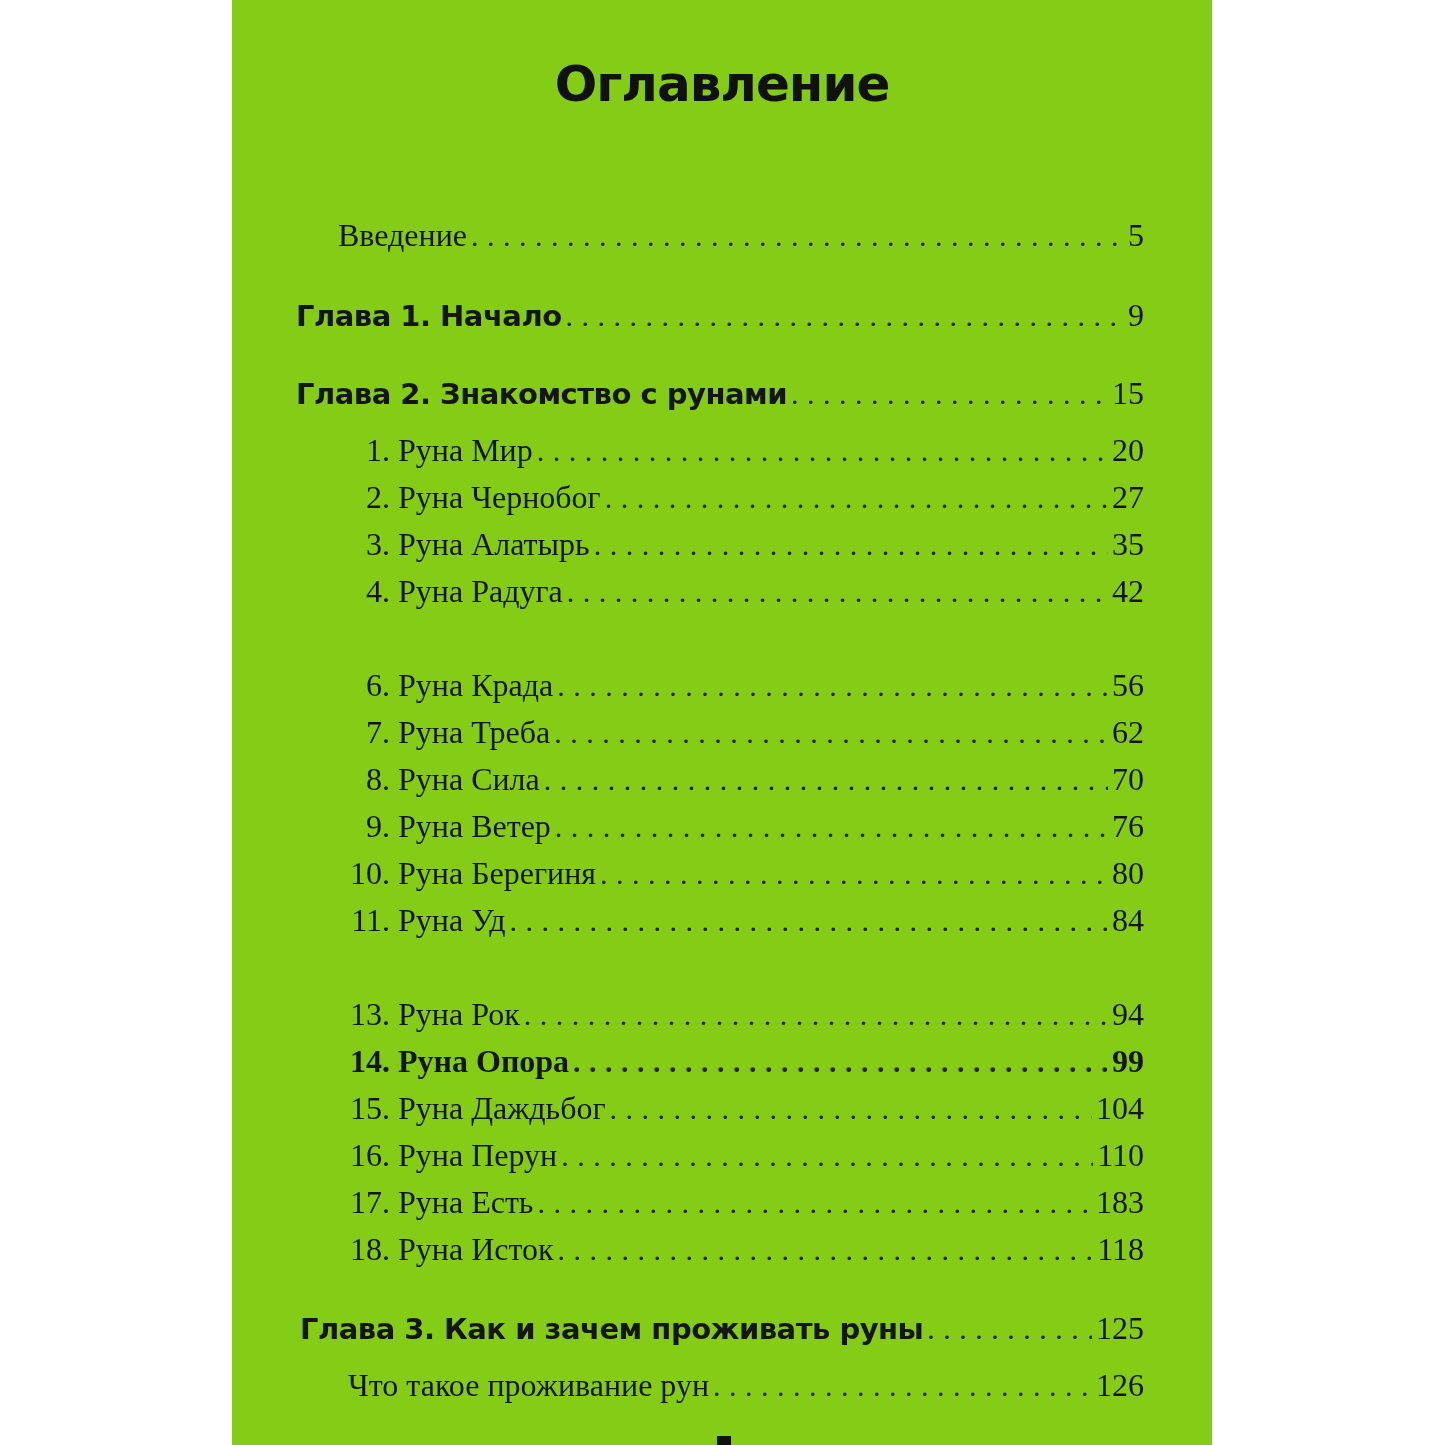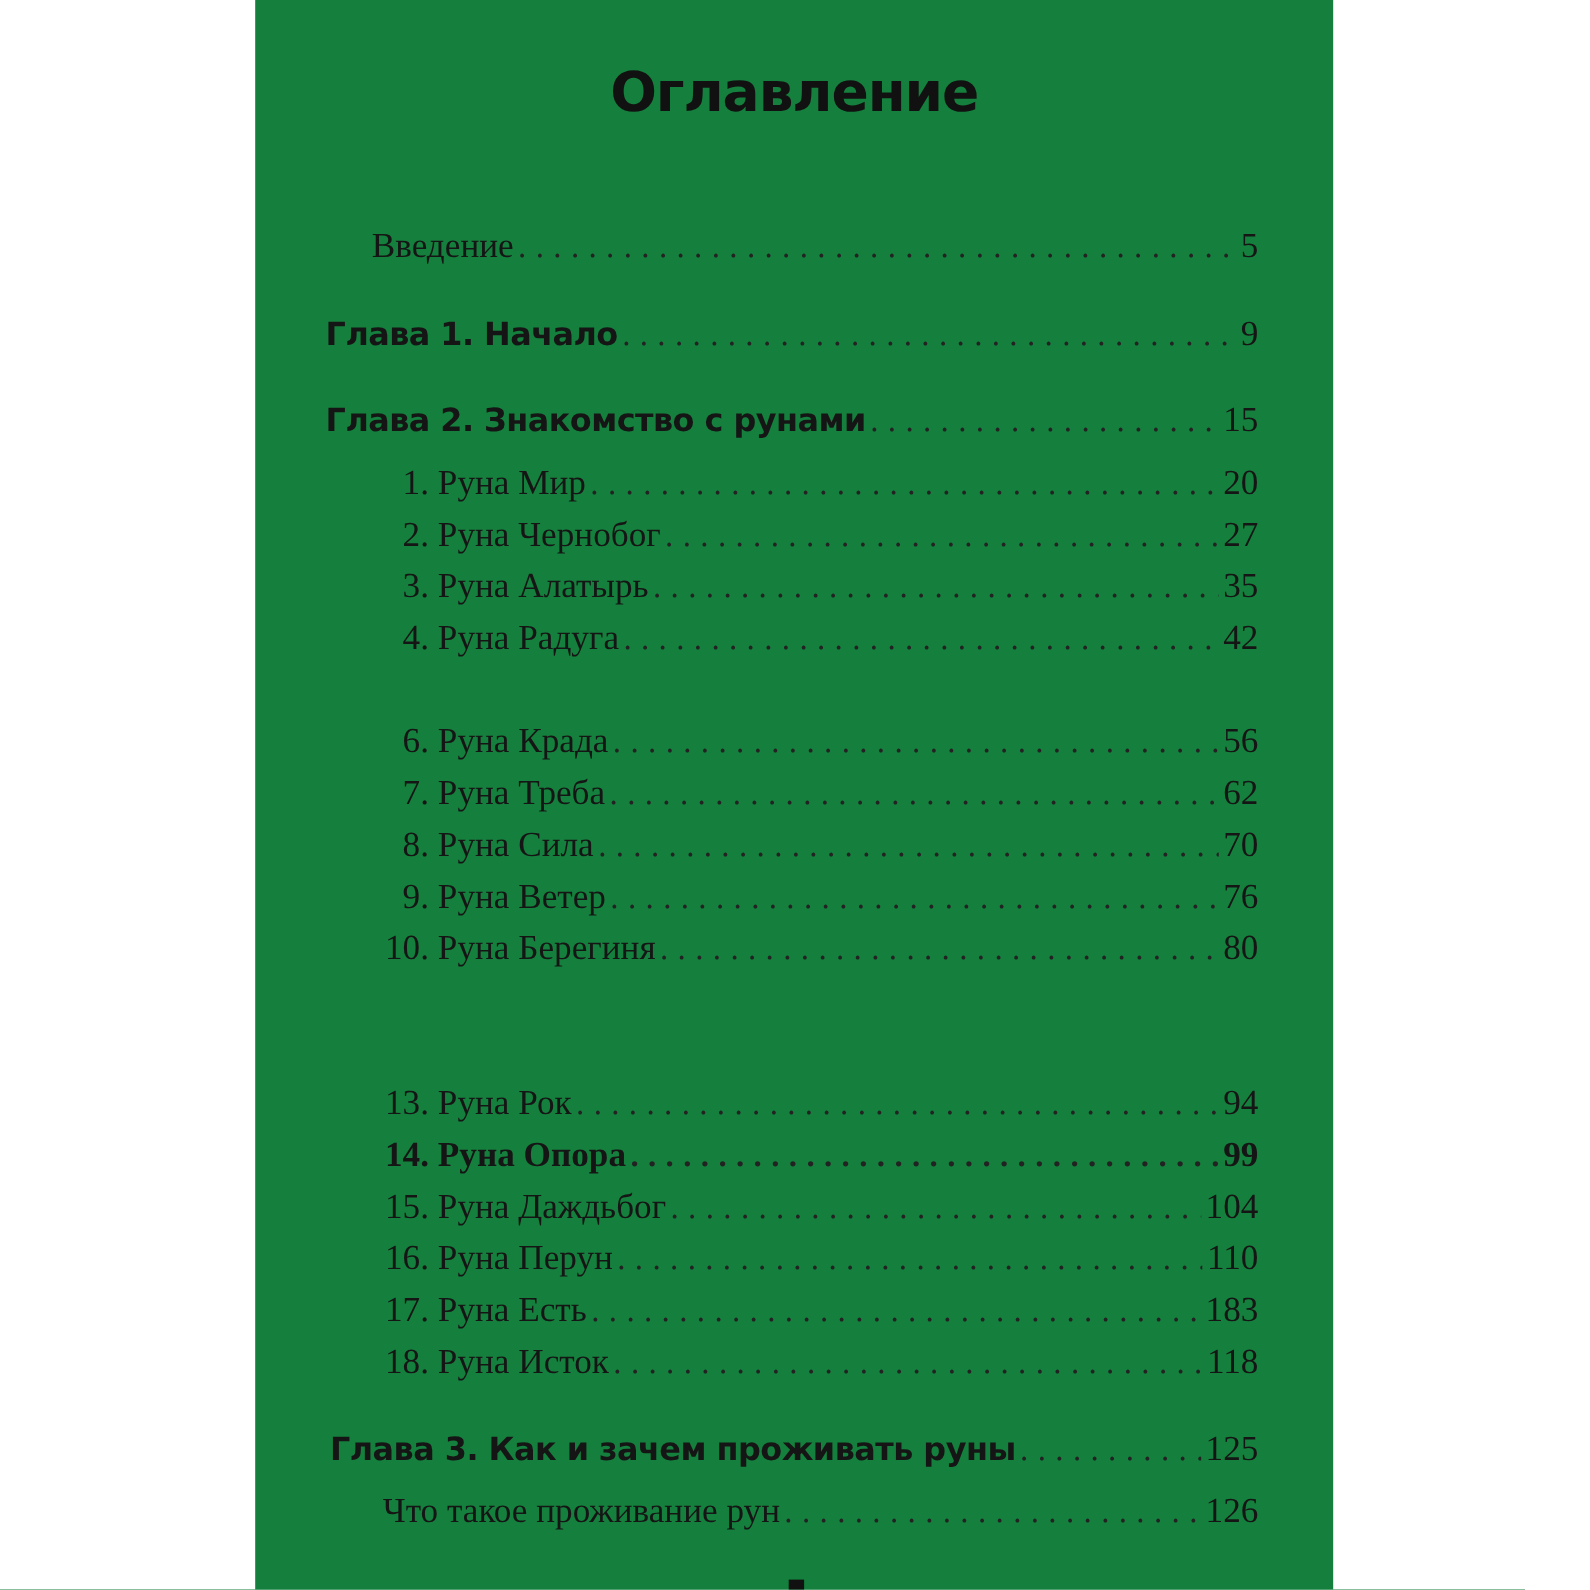--- a/index.html
+++ b/index.html
@@ -2,31 +2,31 @@
 <html><head>
   <meta charset="utf-8">
   <style>
     html, body { margin: 0; padding: 0; }
     body {
       width: 1445px; height: 1445px; background: #ffffff;
       position: relative; overflow: hidden;
     }
     .page {
       position: absolute; left: 232px; top: 0; width: 980px; height: 1445px;
-      background: #15803d;
+      background: #84cc16;
     }
     .title {
       position: absolute; left: 0; width: 980px; top: 55px;
       text-align: center;
       font-family: "DejaVu Sans", sans-serif; font-weight: bold;
       font-size: 50px; color: #111; letter-spacing: -1px;
     }
     .row {
       position: absolute; display: flex; align-items: baseline;
-      color: #151515; white-space: nowrap;
+      color: #151515; white-space: nowrap; margin-top: 12px;
     }
     .row .label { flex: 0 0 auto; }
     .row .leader {
       flex: 1 1 auto; overflow: hidden; margin: 0 4px;
       font-family: "Liberation Serif", serif; font-size: 30px;
       letter-spacing: 5px; color: #222;
     }
     .row .leader::before {
       content: ". . . . . . . . . . . . . . . . . . . . . . . . . . . . . . . . . . . . . . . . . . . . . . . . . . . . . . . . . . . . . . . . . . . . . . . . . . . . . .";
       letter-spacing: 0px; word-spacing: 1px;
@@ -103,20 +103,25 @@
   <div class="row" style="left:108px; width:804px; top:796px;">
     <span class="label serif"><span class="num" style="width:50px">9.</span> <span>Руна Ветер</span></span>
     <span class="leader"></span>
     <span class="page-num">76</span>
   </div>
   <div class="row" style="left:108px; width:804px; top:843px;">
     <span class="label serif"><span class="num" style="width:50px">10.</span> <span>Руна Берегиня</span></span>
     <span class="leader"></span>
     <span class="page-num">80</span>
   </div>
+  <div class="row" style="left:108px; width:804px; top:890px;">
+    <span class="label serif"><span class="num" style="width:50px">11.</span> <span>Руна Уд</span></span>
+    <span class="leader"></span>
+    <span class="page-num">84</span>
+  </div>
   <div class="row" style="left:108px; width:804px; top:984px;">
     <span class="label serif"><span class="num" style="width:50px">13.</span> <span>Руна Рок</span></span>
     <span class="leader"></span>
     <span class="page-num">94</span>
   </div>
   <div class="row" style="left:108px; width:804px; top:1031px;font-weight:bold;">
     <span class="label serif"><span class="num" style="width:50px">14.</span> <span>Руна Опора</span></span>
     <span class="leader"></span>
     <span class="page-num">99</span>
   </div>

